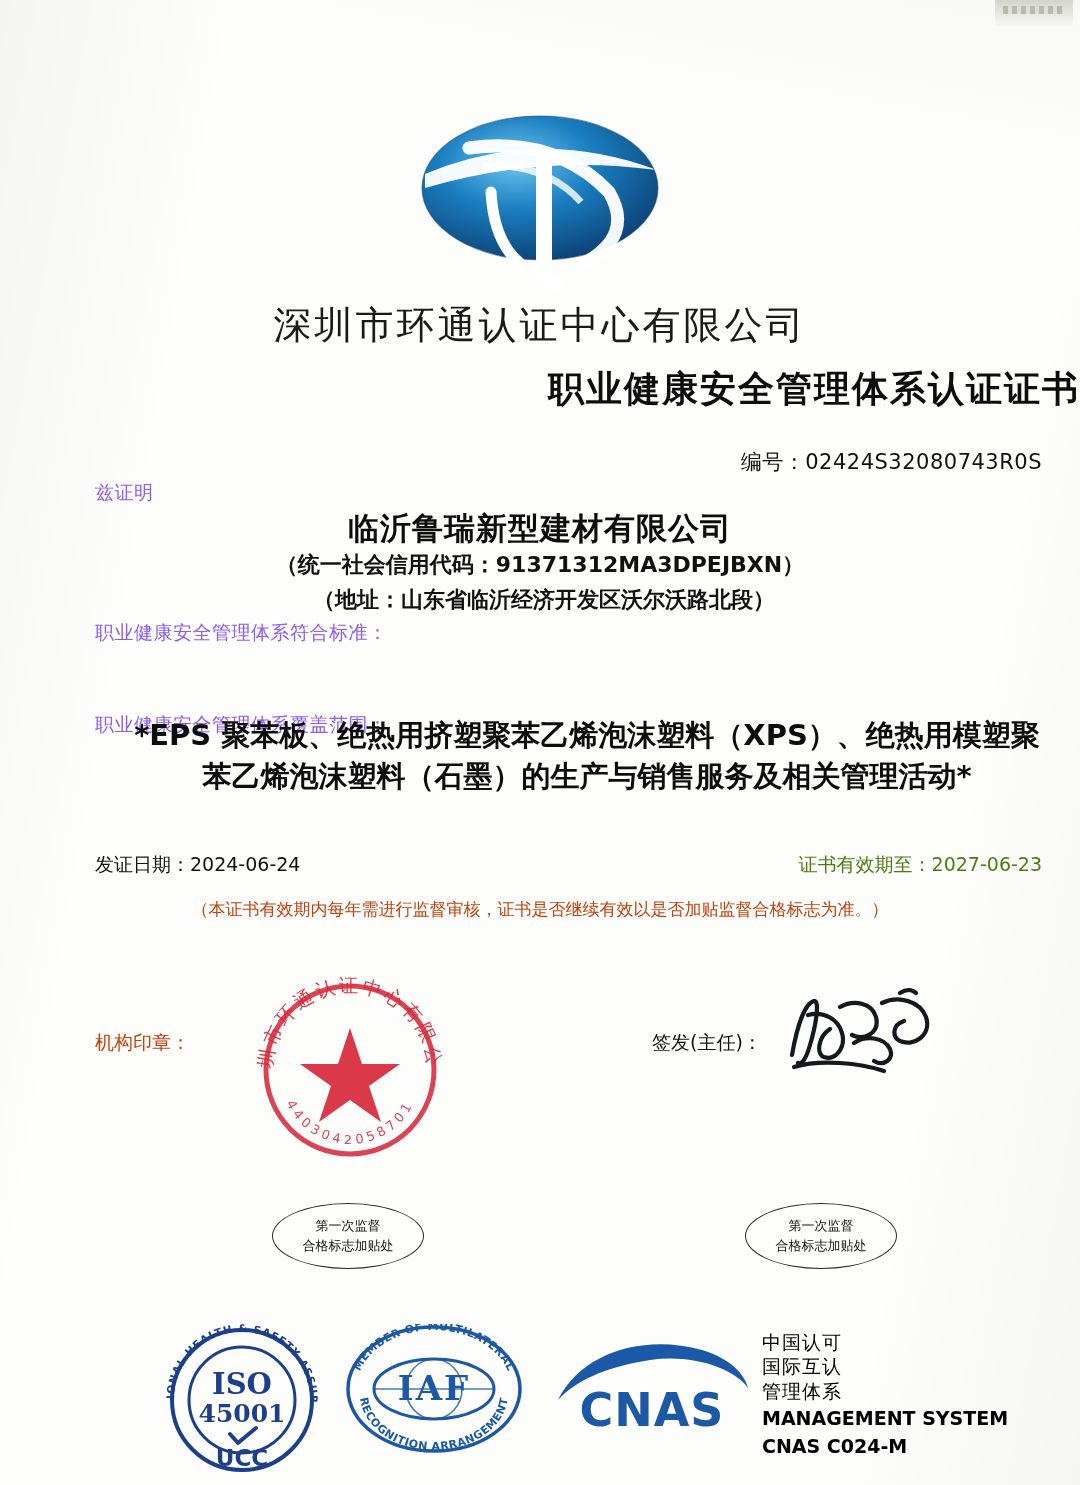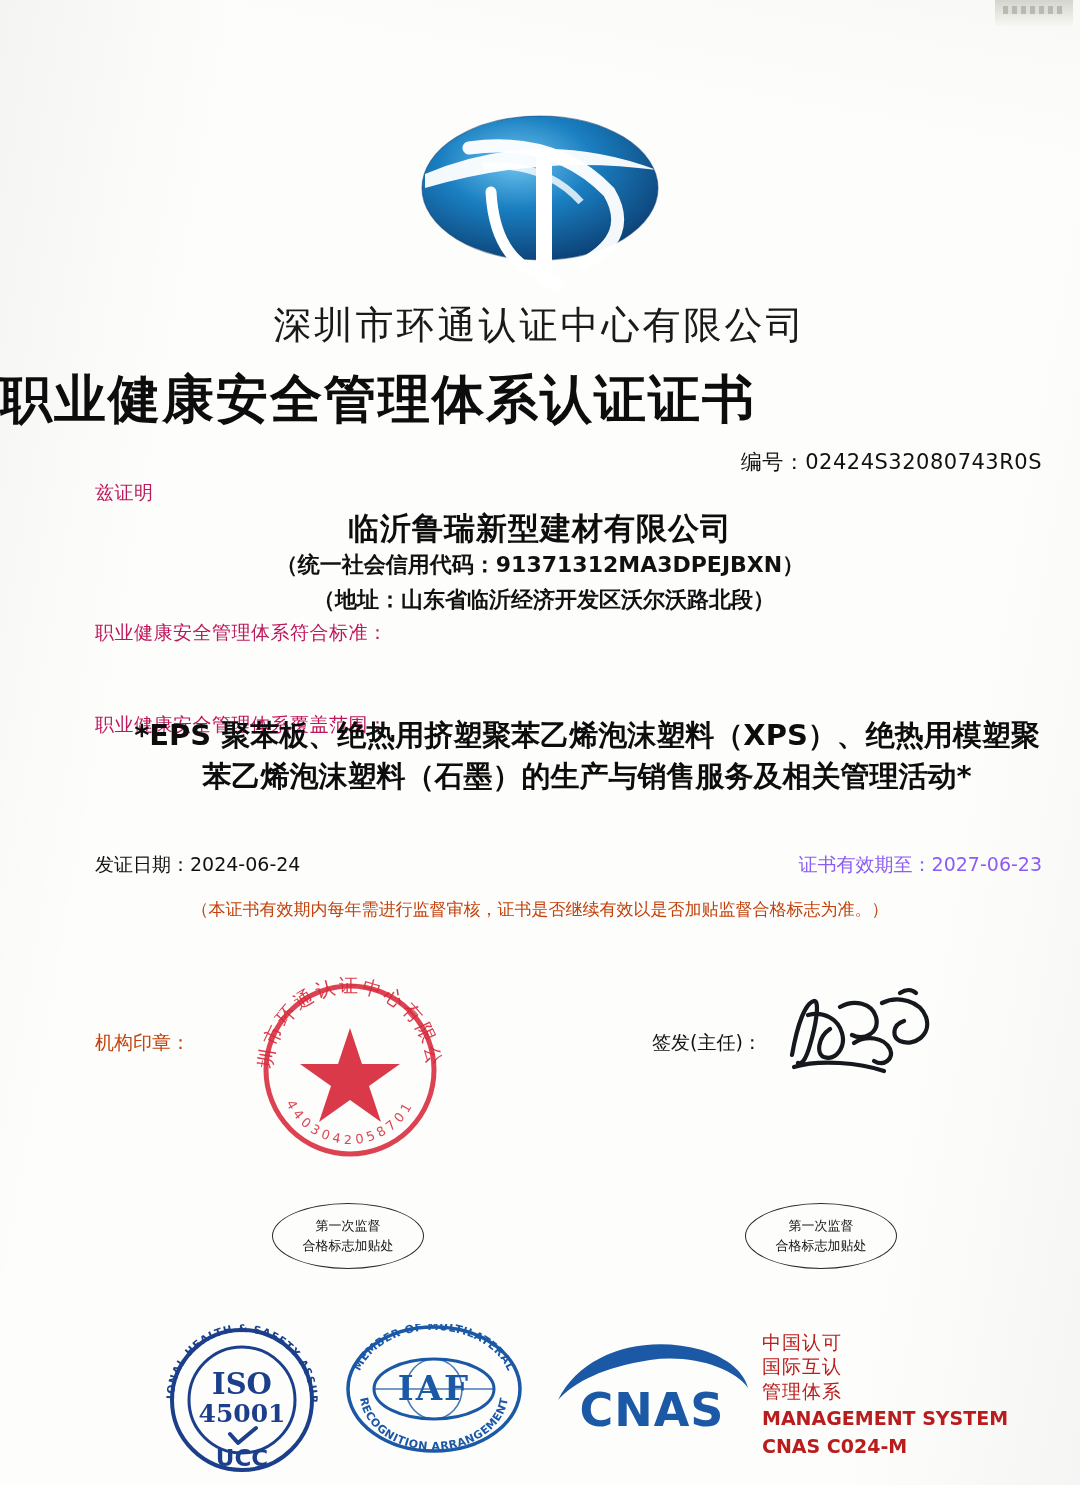--- a/index.html
+++ b/index.html
@@ -72,44 +72,44 @@
     font-size: 38px;
     letter-spacing: 3px;
     color: #1a1a1a;
     font-weight: 500;
   }
   .cert-title {
     position: absolute;
     left: 0;
     right: 0;
     top: 365px;
-    text-align: left;
-    font-family: "DejaVu Sans", "Liberation Sans", sans-serif;
-    font-size: 52px;
+    text-align: right;
+    font-family: "DejaVu Sans", "Liberation Sans", sans-serif;
+    font-size: 36px;
     font-weight: bold;
     letter-spacing: 2px;
     color: #0d0d0d;
   }
   .cert-number {
     position: absolute;
     right: 38px;
     top: 448px;
     font-family: "DejaVu Sans", "Liberation Sans", sans-serif;
     font-size: 21px;
     color: #111;
     letter-spacing: 0.5px;
   }
 
   
   .label-left {
     position: absolute;
     left: 95px;
     font-family: "DejaVu Sans", "Liberation Sans", sans-serif;
     font-size: 19px;
-    color: #be185d;
+    color: #8b5cf6;
     letter-spacing: 0.5px;
   }
   .hereby { top: 480px; }
 
   .company-name {
     position: absolute;
     left: 0;
     right: 0;
     top: 508px;
     text-align: center;
@@ -176,21 +176,21 @@
     font-family: "DejaVu Sans", "Liberation Sans", sans-serif;
     font-size: 19px;
     color: #111;
   }
   .expiry-date {
     position: absolute;
     right: 38px;
     top: 852px;
     font-family: "DejaVu Sans", "Liberation Sans", sans-serif;
     font-size: 19px;
-    color: #8b5cf6;
+    color: #4d7c0f;
   }
   .note {
     position: absolute;
     left: 0;
     right: 0;
     top: 898px;
     text-align: center;
     font-family: "DejaVu Sans", "Liberation Sans", sans-serif;
     font-size: 17px;
     color: #c2410c;
@@ -256,21 +256,21 @@
     height: 160px;
   }
   .iso-logo { position: absolute; left: 160px; top: 0; width: 165px; height: 160px; }
   .iaf-logo { position: absolute; left: 342px; top: 12px; width: 185px; height: 130px; }
   .cnas-logo { position: absolute; left: 552px; top: 16px; width: 200px; height: 120px; }
   .cnas-text {
     position: absolute;
     left: 762px;
     top: 18px;
     font-family: "DejaVu Sans", "Liberation Sans", sans-serif;
-    color: #b91c1c;
+    color: #000000;
   }
   .cnas-text .cn {
     font-size: 19px;
     line-height: 1.28;
     letter-spacing: 1px;
   }
   .cnas-text .en {
     font-size: 19px;
     font-weight: bold;
     line-height: 1.3;

